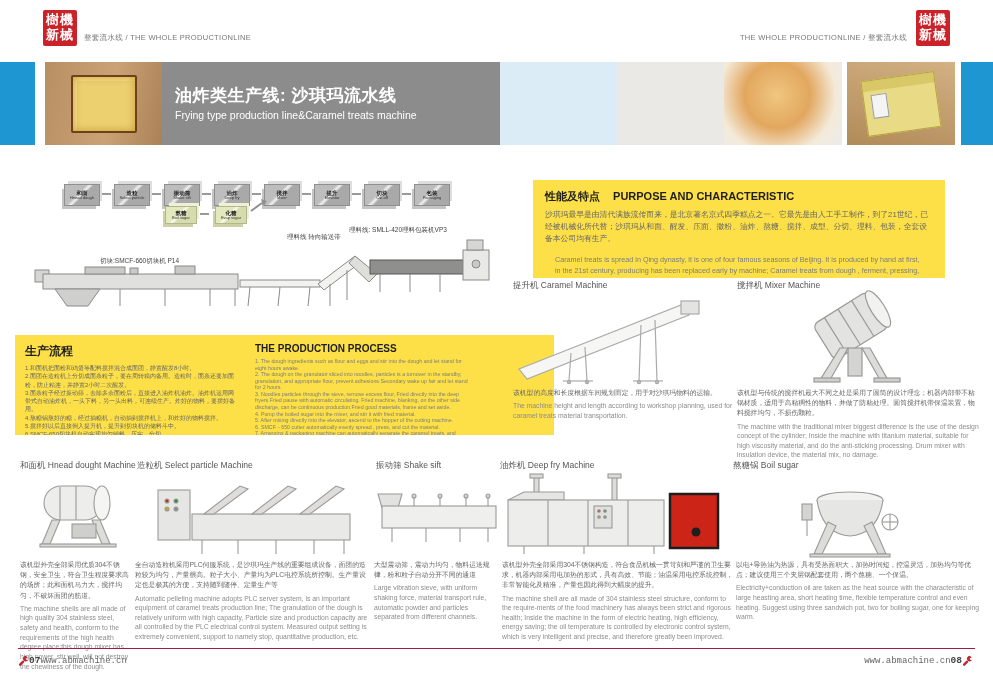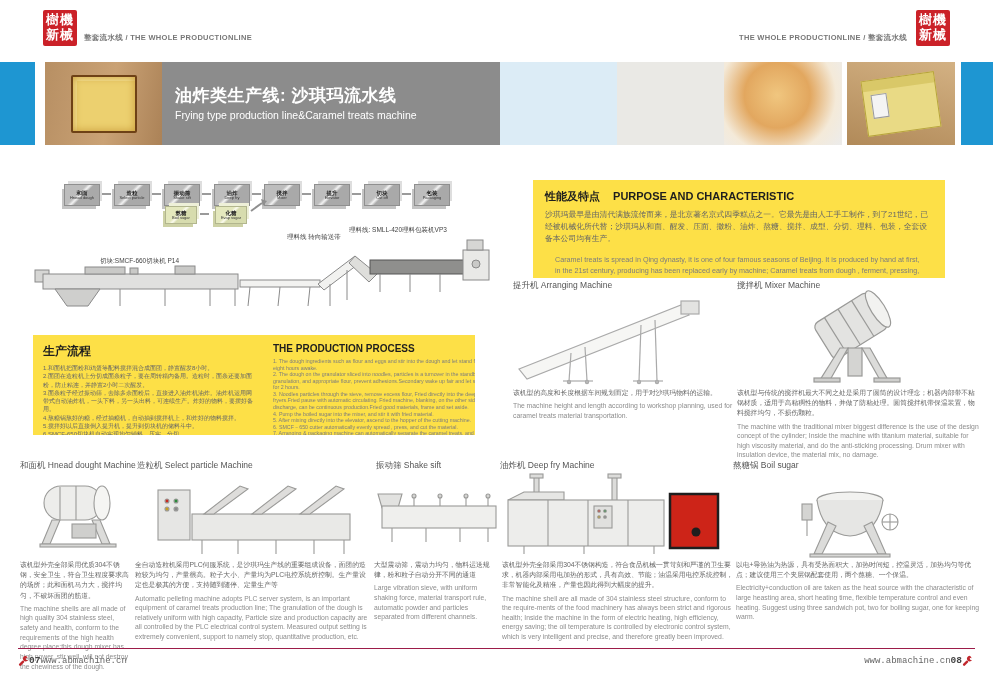--- a/index.html
+++ b/index.html
@@ -4,21 +4,21 @@
 <style>
   html,body{margin:0;padding:0;background:#fff;}
   .page{position:relative;width:993px;height:674px;background:#fff;overflow:hidden;
         font-family:"Liberation Sans","DejaVu Sans",sans-serif;color:#333;}
   .abs{position:absolute;}
 
   
   .seal{width:34px;height:36px;background:#cb2128;color:#fff;display:flex;flex-direction:column;
         justify-content:center;align-items:center;font-weight:bold;border-radius:2px;}
   .seal div{font-size:13px;line-height:1.15;letter-spacing:1px;}
-  .tagline{font-size:7.5px;font-weight:bold;color:#777;letter-spacing:.3px;white-space:nowrap;}
+  .tagline{font-size:7.5px;font-weight:normal;color:#777;letter-spacing:.3px;white-space:nowrap;}
 
   
   .band-block{position:absolute;top:62px;height:83px;}
   .blue{background:#1e96d2;}
   .banner{background:#8c8c8c;color:#fff;}
   .banner .t-zh{font-size:17px;font-weight:bold;letter-spacing:.5px;padding:22px 0 2px 13px;}
   .banner .t-en{font-size:10.5px;padding-left:13px;}
   .photo1{background:linear-gradient(100deg,#b78f63,#caa275 55%,#ab8257);display:flex;align-items:center;justify-content:center;}
   .photo1 .block{width:62px;height:54px;background:#ecd06f;border:2px solid #6e4116;border-radius:2px;
         box-shadow:inset 0 0 8px #c79a3a, inset 4px 4px 0 #f4e08f;}
@@ -197,21 +197,21 @@
 
   <div class="panel" style="left:533px;top:180px;width:388px;height:80px;padding:9px 12px;">
     <h3>
       <span>性能及特点</span>
       <span class="en">PURPOSE AND CHARACTERISTIC</span>
     </h3>
     <p class="p-zh">沙琪玛最早是由清代满族流传而来，是北京著名京式四季糕点之一。它最先是由人工手工制作，到了21世纪，已经被机械化所代替；沙琪玛从和面、醒发、压面、撒粉、油炸、熬糖、搅拌、成型、分切、理料、包装，全套设备本公司均有生产。</p>
     <p class="p-en">Caramel treats is spread in Qing dynasty, it is one of four famous seasons of Beijing. It is produced by hand at first, in the 21st century, producing has been replaced early by machine; Caramel treats from dough , ferment, pressing, sieving, frying, boiling sugar, mixing, molding, cutting, arranging, packaging, the company has the complete equipments;</p>
   </div>
 
-  <div class="panel" style="left:33px;top:335px;width:442px;height:100px;">
+  <div class="panel" style="left:15px;top:335px;width:539px;height:100px;">
     <div class="abs steps steps-zh" style="left:10px;top:8px;width:210px;">
       <h3 style="font-size:12px;margin-bottom:4px;">生产流程</h3>
       <p>1.和面机把面粉和鸡蛋等配料搅拌混合成面团，静置醒发8小时。</p>
       <p>2.面团在造粒机上分切成面条粒子，要在周转箱内备用。造粒时，面条还要加面粉，防止粘连，并静置2小时二次醒发。</p>
       <p>3.面条粒子经过振动筛，去除多余面粉后，直接进入油炸机油炸。油炸机运用网带式自动油炸机，一头下料，另一头出料，可连续生产。炸好的物料，要摆好备用。</p>
       <p>4.熬糖锅熬好的糖，经过抽糖机，自动抽到搅拌机上，和炸好的物料搅拌。</p>
       <p>5.搅拌好以后直接倒入提升机，提升到切块机的储料斗中。</p>
       <p>6.SMCF-650切块机自动实现均匀铺料，压实，分切。</p>
 
     </div>
@@ -220,21 +220,21 @@
       <p>1. The dough ingredients such as flour and eggs and stir into the dough and let stand for eight hours awake.</p>
       <p>2. The dough on the granulator sliced into noodles, particles is a turnover in the standby, granulation, and appropriate flour, prevent adhesions.Secondary wake up fair and let stand for 2 hours.</p>
       <p>3. Noodles particles through the sieve, remove excess flour, Fried directly into the deep fryers.Fried pause with automatic circulating. Fried machine, blanking, on the other side discharge, can be continuous production.Fried good materials, frame and set aside.</p>
       <p>4. Pump the boiled sugar into the mixer, and stir it with fried material.</p>
       <p>5. After mixing directly into the elevator, ascend to the hopper of the cutting machine.</p>
       <p>6. SMCF－650 cutter automatically evenly spread , press, and cut the material.</p>
       <p>7. Arranging &amp; packaging machine can automatically separate the caramel treats, and uniform transmission, and automatic packaging.</p>
     </div>
   </div>
 
-  <div class="cap" style="left:513px;top:280px;">提升机 Arranging Machine</div>
+  <div class="cap" style="left:513px;top:280px;">提升机 Caramel Machine</div>
   <div class="mimg" style="left:513px;top:293px;">
     <svg width="200" height="92" viewBox="0 0 200 92">
       <g stroke="#aaa" stroke-width="1.2" fill="#f6f6f4">
         <polygon points="6,76 168,12 176,22 14,86"></polygon>
         <rect x="168" y="8" width="18" height="13" fill="#e3e3e1"></rect>
         <line x1="58" y1="60" x2="56" y2="88"></line>
           <line x1="72" y1="54" x2="74" y2="88"></line>
         <line x1="128" y1="32" x2="126" y2="88"></line>
           <line x1="142" y1="27" x2="144" y2="88"></line>
         <line x1="50" y1="88" x2="80" y2="88"></line>

